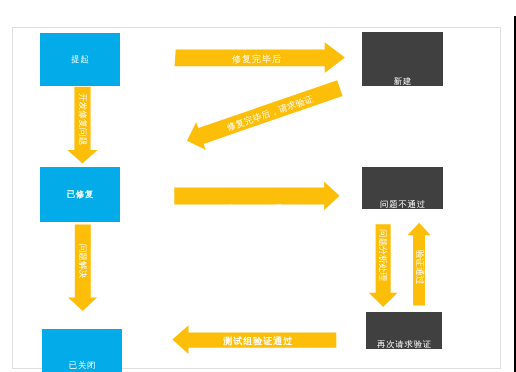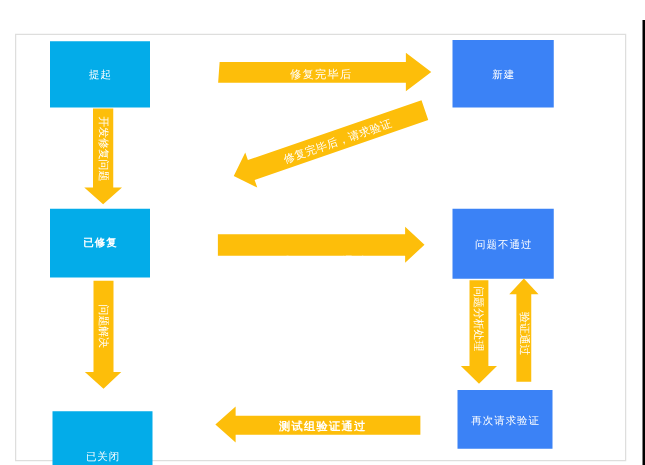--- a/index.html
+++ b/index.html
@@ -7,21 +7,21 @@
   body{width:516px;height:372px;overflow:hidden;background:#ffffff;
        font-family:"Liberation Sans","DejaVu Sans",sans-serif;}
   #stage{position:relative;width:516px;height:372px;background:#ffffff;margin-top:16px;}
   .card{position:absolute;left:12px;top:11px;width:489px;height:342px;
         background:#fff;border:1px solid #dededd;box-sizing:border-box;}
   .rightbar{position:absolute;left:513.5px;top:0;width:2.5px;height:372px;background:#000;}
   .node{position:absolute;display:flex;align-items:center;justify-content:center;
         color:#fff;font-size:8.4px;line-height:10px;letter-spacing:.8px;
         text-indent:.8px;}
   .blue{background:#03ace9;}
-  .green{background:#3b82f6;}
+  .green{background:#404040;align-items:flex-end;}
   svg.arrows{position:absolute;left:0;top:0;width:516px;height:372px;}
   .alabel{position:absolute;color:#fff;font-size:9px;white-space:nowrap;
           line-height:10px;transform-origin:50% 50%;}
   .alabel.v{font-size:8.7px;letter-spacing:0;
             transform:translate(-50%,-50%) rotate(90deg);}
   .alabel.h{letter-spacing:1px;text-indent:1px;
             transform:translate(-50%,-50%);}
   .alabel.d{font-size:8.8px;letter-spacing:0.3px;text-indent:0.3px;
             transform:translate(-50%,-50%) rotate(-19.0deg);}
 </style>
@@ -52,27 +52,27 @@
 
   <div class="node blue" style="left:40.1px;top:16.6px;width:79.8px;height:53.3px;">
     <span>提起</span>
   </div>
   <div class="node green" style="left:362.2px;top:15.6px;width:80.9px;height:54px;">
     <span>新建</span>
   </div>
   <div class="node blue" style="left:40.1px;top:151px;width:79.8px;height:54.8px;font-weight:bold;">
     <span>已修复</span>
   </div>
-  <div class="node green" style="left:362.2px;top:150.9px;width:80.9px;height:56px;">
+  <div class="node green" style="left:362.2px;top:150.9px;width:80.9px;height:42px;">
     <span>问题不通过</span>
   </div>
   <div class="node blue" style="left:42.4px;top:313px;width:79.4px;height:71px;">
     <span>已关闭</span>
   </div>
-  <div class="node green" style="left:366.3px;top:296.4px;width:75.7px;height:47px;">
+  <div class="node green" style="left:366.3px;top:296.4px;width:75.7px;height:37px;">
     <span>再次请求验证</span>
   </div>
 
   <div class="alabel h" style="left:256.5px;top:43.3px;">修复完毕后</div>
   <div class="alabel d" style="left:270.4px;top:97.4px;">修复完毕后，请求验证</div>
   <div class="alabel v" style="left:82.5px;top:102.5px;">开发修复问题</div>
   <div class="alabel h" style="left:253.2px;top:193px;">测试组验证不通过</div>
   <div class="alabel v" style="left:82.8px;top:245.3px;">问题解决</div>
   <div class="alabel v" style="left:383.2px;top:239.2px;">问题分析处理</div>
   <div class="alabel v" style="left:419.8px;top:250.5px;">验证通过</div>

